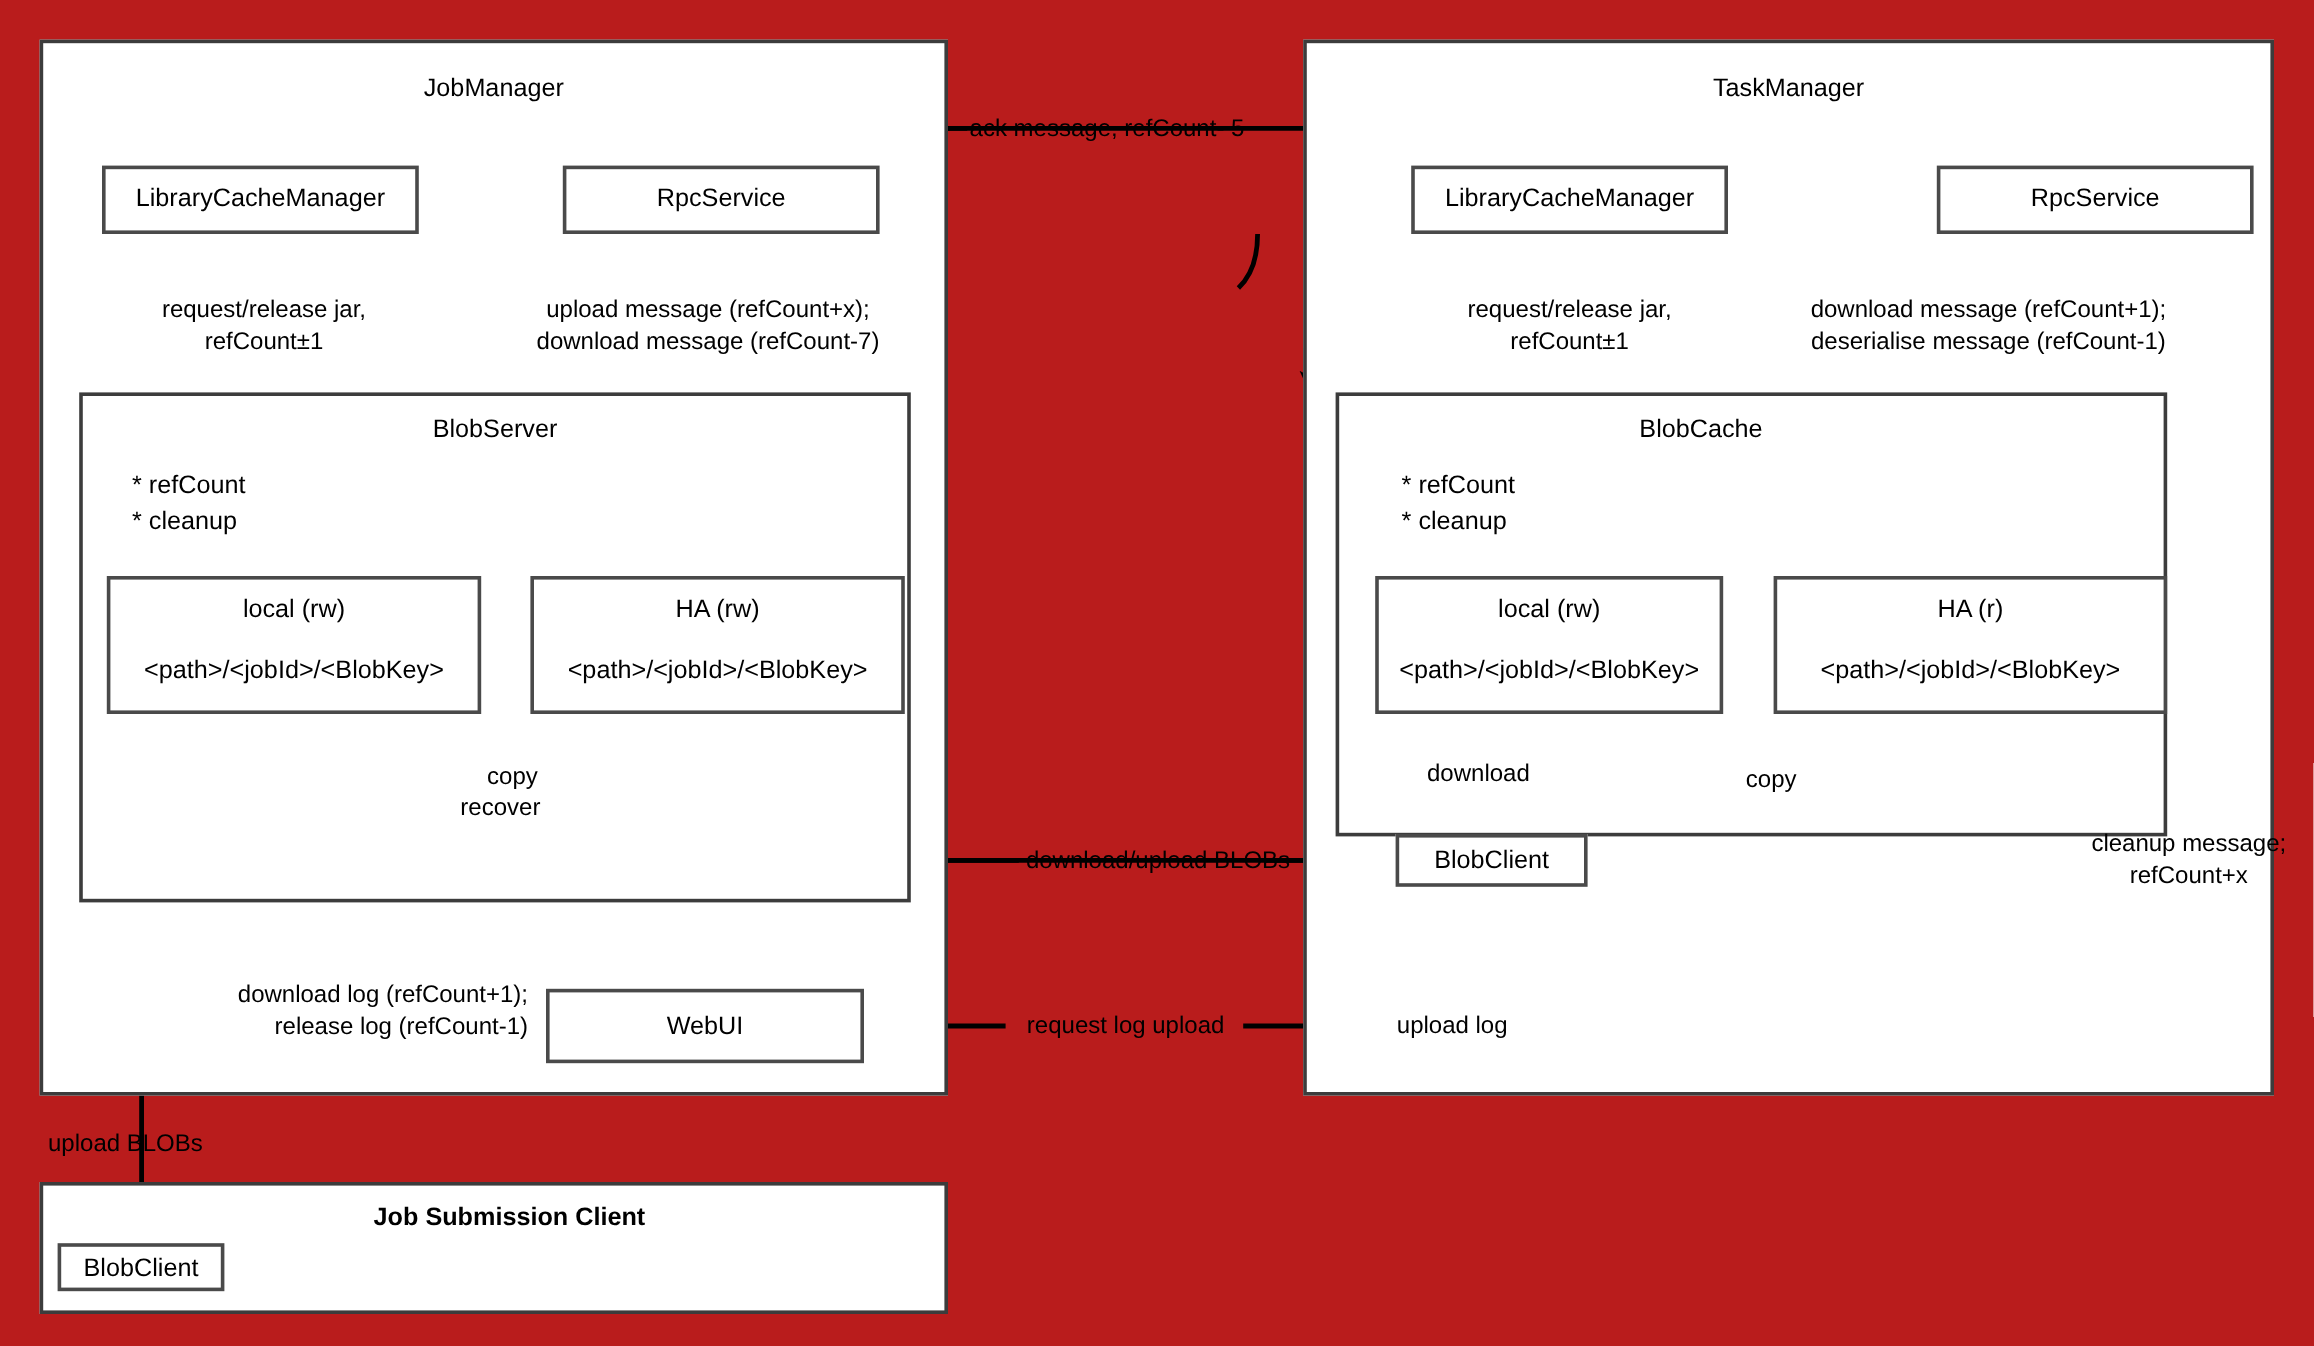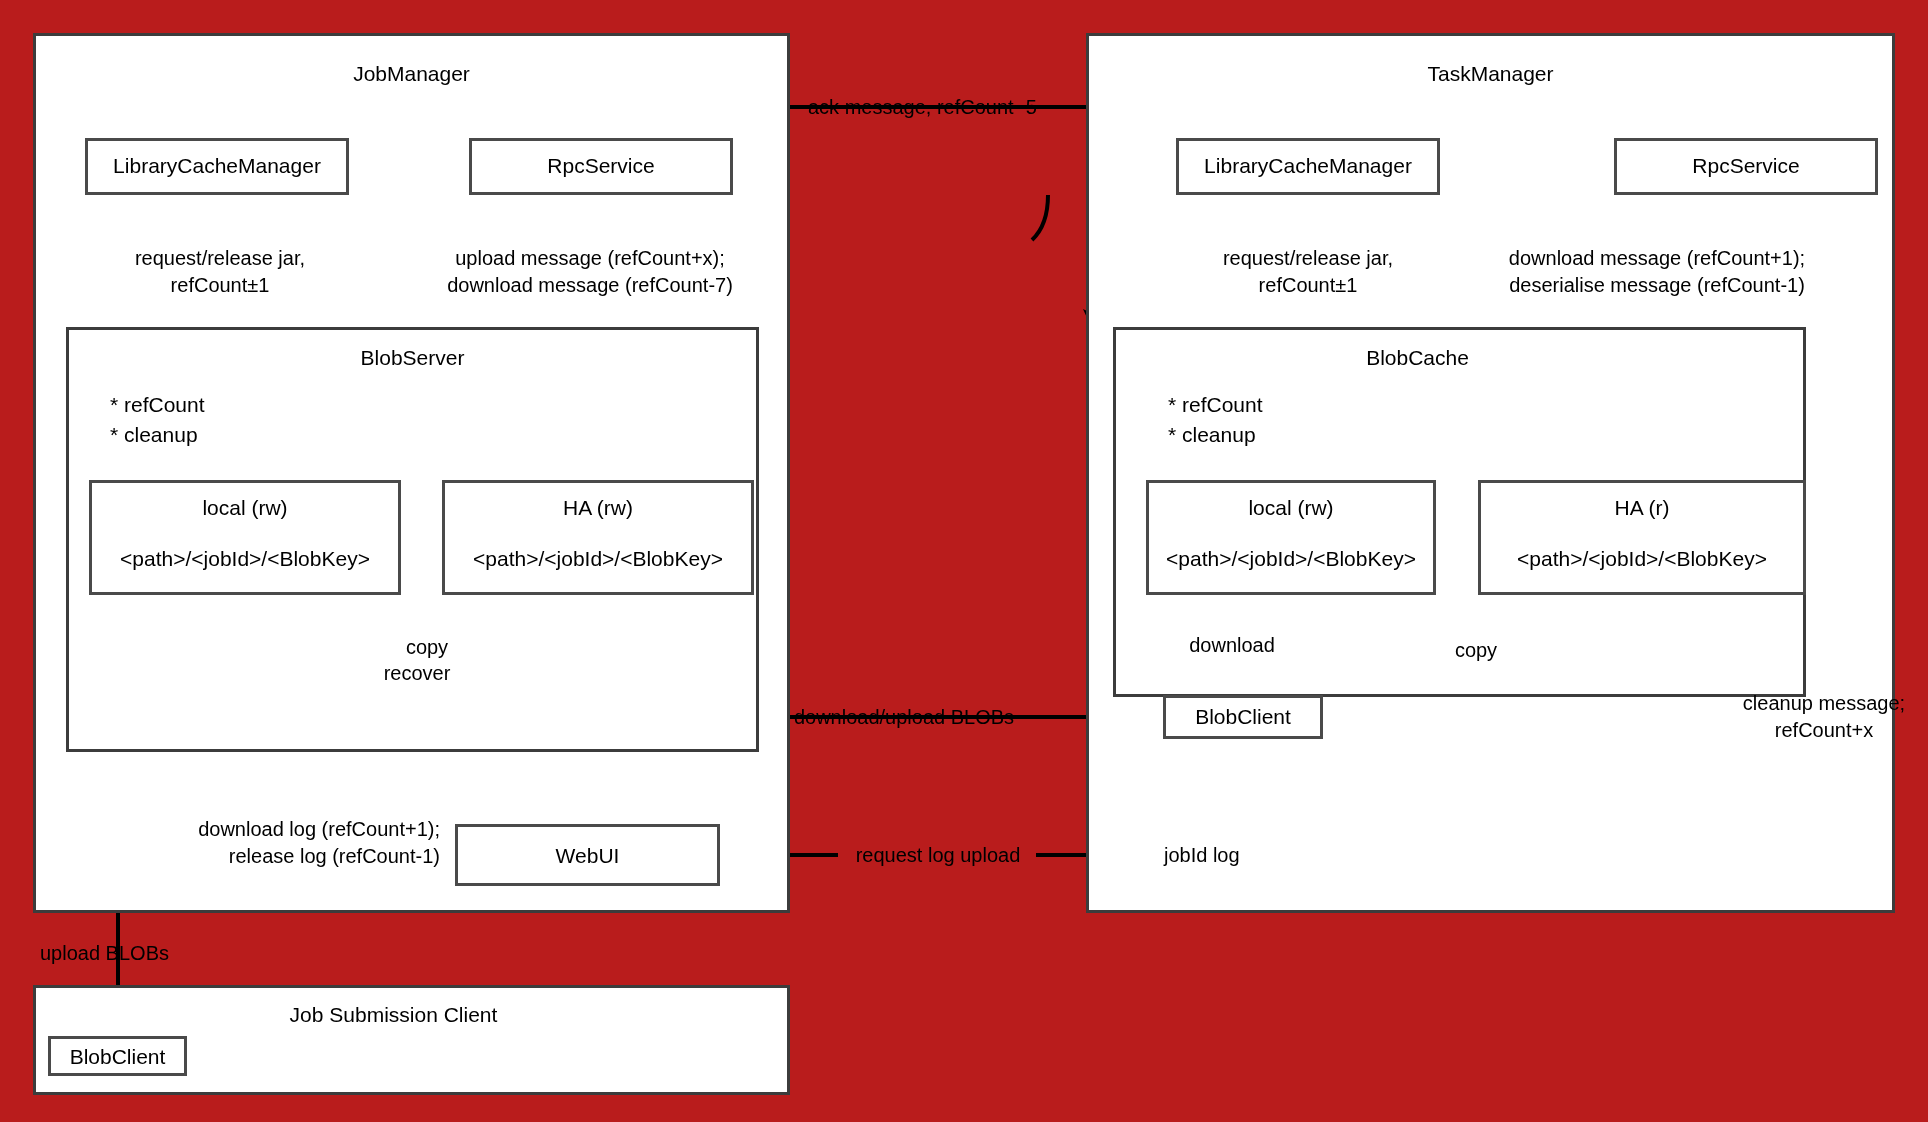--- a/index.html
+++ b/index.html
@@ -212,29 +212,29 @@
 
   <div class="edge-label lbl-center" style="left:1166px; top:632px; width:132px; background:#ffffff;">download</div>
   <div class="edge-label lbl-center" style="left:1433px; top:637px; width:86px; background:#ffffff;">copy</div>
 
   <div class="box node-box" style="left:1163px; top:695px; width:160px; height:44px;"></div>
   <div class="node-label" style="left:1163px; top:704px; width:160px;">BlobClient</div>
 
   <div class="edge-label lbl-left" style="left:1724px; top:690px; width:200px; text-align:center;">cleanup message;
 refCount+x</div>
 
-  <div class="edge-label lbl-left" style="left:1164px; top:842px; width:170px;">jobId log</div>
+  <div class="edge-label lbl-left" style="left:1164px; top:842px; width:170px;">upload log</div>
 
   <div class="edge-label lbl-left" style="left:808px; top:94px; width:320px;">ack message, refCount- 5</div>
 
-  <div class="edge-label lbl-center" style="left:752px; top:704px; width:266px;padding-left:19px;">download/upload BLOBs</div>
+  <div class="edge-label lbl-center" style="left:813px; top:704px; width:266px;padding-left:19px;">download/upload BLOBs</div>
 
   <div class="edge-label lbl-center" style="left:838px; top:842px; width:200px;">request log upload</div>
 
   <div class="edge-label lbl-left" style="left:40px; top:940px; width:220px;">upload BLOBs</div>
 
   <div class="box container-box" style="left:33px; top:985px; width:757px; height:110px;"></div>
-  <div class="box-title" style="left:15px; top:1003px; width:757px;">Job Submission Client</div>
+  <div class="box-title" style="left:46px; top:1003px; width:757px;font-weight:bold;">Job Submission Client</div>
 
   <div class="box node-box" style="left:48px; top:1036px; width:139px; height:40px;"></div>
   <div class="node-label" style="left:48px; top:1044px; width:139px;">BlobClient</div>
 
 </div>
 
 </body></html>

